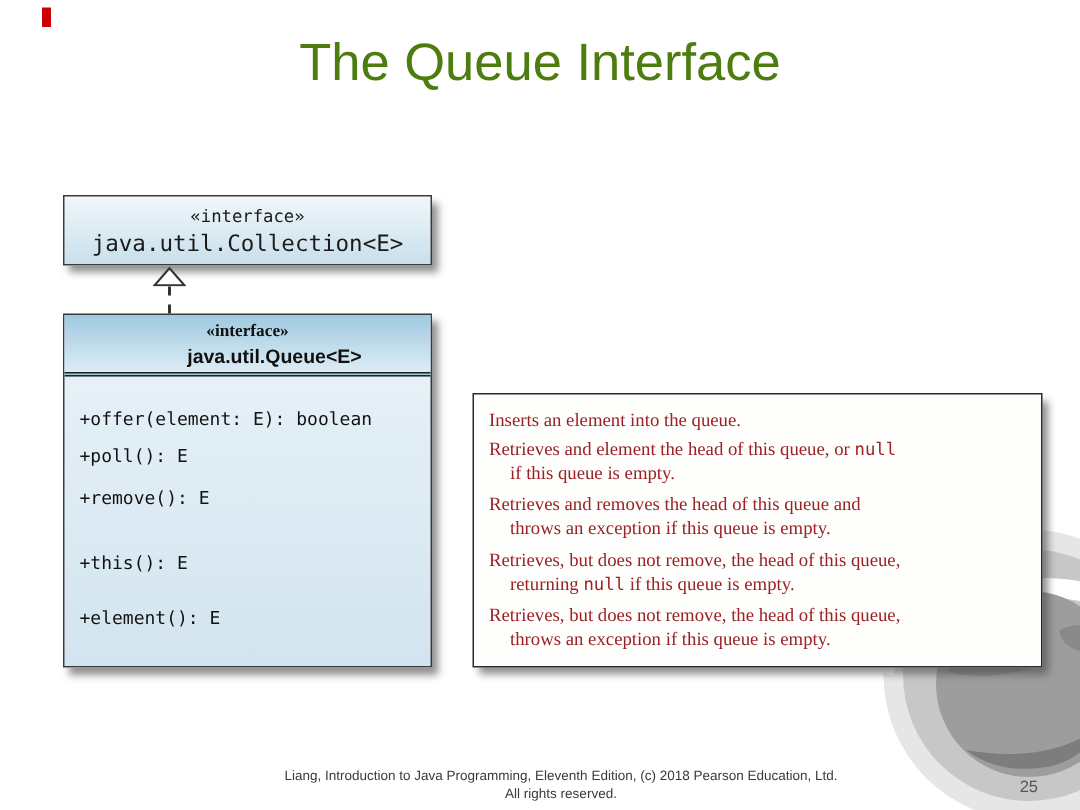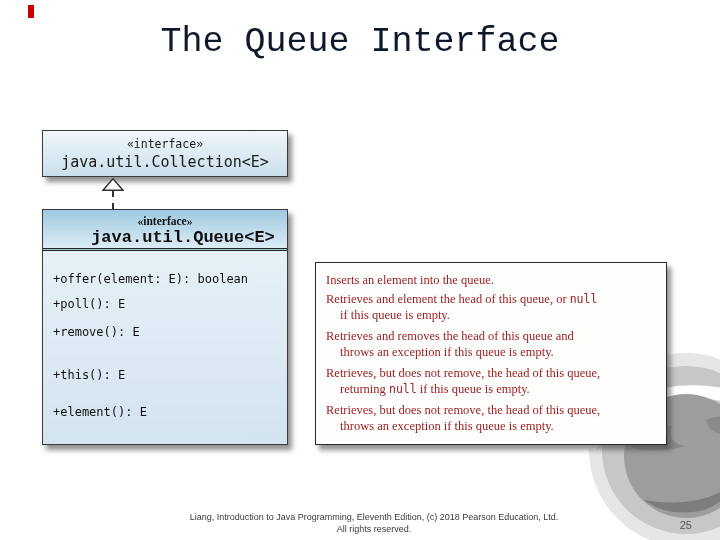--- a/index.html
+++ b/index.html
@@ -8,21 +8,21 @@
     background:#ffffff; overflow:hidden;
     font-family:"Liberation Serif", serif;
   }
   .red-accent{
     position:absolute; left:28px; top:5px; width:6px; height:13px;
     background:#cc0000;
   }
   .title{
     position:absolute; top:22px; left:0; right:0; margin:0;
     text-align:center; font-size:35px; font-weight:normal;
-    color:#0f172a; font-family:Liberation Mono, monospace;
+    color:#4d7c0f; font-family:Liberation Sans, sans-serif;
   }
   
   .uml-box{
     position:absolute; border:1px solid #3a3a3a;
     box-shadow:4px 5px 5px rgba(70,70,70,.6);
   }
   .collection-box{
     left:42px; top:130px; width:246px; height:47px;
     background:linear-gradient(#f0f7fb,#c9dfec);
     text-align:center; padding-top:5px; box-sizing:border-box;
@@ -46,37 +46,37 @@
     position:absolute; left:0; right:0; top:0; height:41px;
     background:linear-gradient(#9fc9e0,#dcecf5);
     border-bottom:3px double #222;
     text-align:center; padding-top:4px; box-sizing:border-box;
   }
   .queue-header .stereotype{
     font-size:11.5px; font-weight:bold; color:#101010; line-height:15px;
     font-family:"Liberation Serif", serif;
   }
   .queue-header .iface-name{
-    font-size:17px; font-weight:bold; color:#101010; line-height:18px;
-    font-family:Liberation Mono, monospace;
+    font-size:13px; font-weight:bold; color:#101010; line-height:18px;
+    font-family:Liberation Sans, sans-serif;
     padding-left:36px;
   }
   .queue-methods{position:absolute; left:0; top:0; right:0; bottom:0;}
   .method{
     position:absolute; left:10px; font-size:12px; color:#111;
     font-family:"DejaVu Sans Mono","Liberation Mono",monospace; white-space:pre;
   }
   .method:nth-child(1){top:62px}
   .method:nth-child(2){top:87px}
   .method:nth-child(3){top:115px}
   .method:nth-child(4){top:158px}
   .method:nth-child(5){top:195px}
   
   .desc-box{
-    position:absolute; left:315px; top:262px; width:352px; height:183px;
+    position:absolute; left:315px; top:262px; width:380px; height:183px;
     background:#fefefc; border:1px solid #2a2a2a;
     box-shadow:4px 5px 5px rgba(70,70,70,.6); z-index:2; box-sizing:border-box;
   }
   .desc-row{position:absolute; left:10px; right:6px; color:#9a2125;
     font-size:12.5px; line-height:16px; font-family:"Liberation Serif", serif;}
   .desc-row:nth-child(1){top:9px}
   .desc-row:nth-child(2){top:28px}
   .desc-row:nth-child(3){top:65px}
   .desc-row:nth-child(4){top:102px}
   .desc-row:nth-child(5){top:139px}

